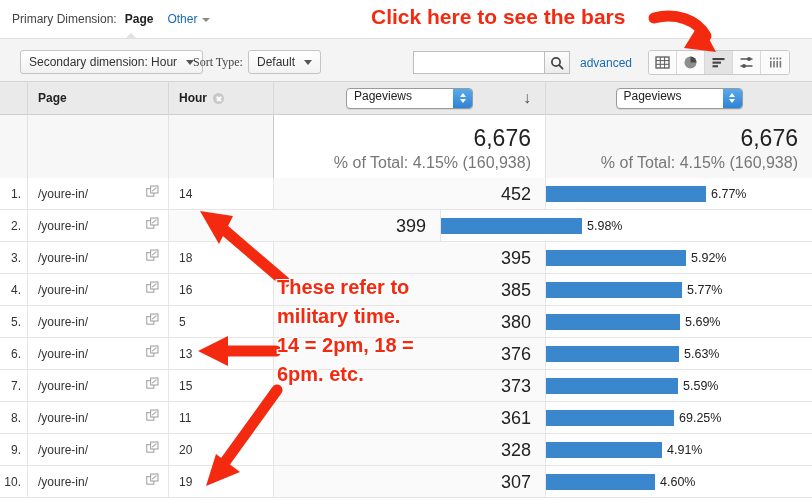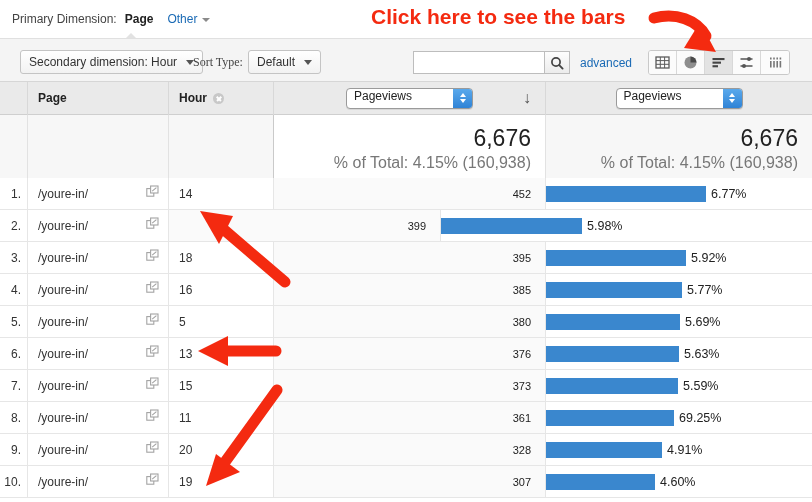--- a/index.html
+++ b/index.html
@@ -217,21 +217,21 @@
     font-size: 12px; color: #333; line-height: 32px;
     padding-left: 10px; border-left: 1px solid #e6e6e6;
     display: flex; align-items: center; justify-content: space-between;
     padding-right: 9px;
   }
   .row .c-hour {
     font-size: 12px; color: #333; line-height: 32px;
     padding-left: 10px; border-left: 1px solid #e6e6e6;
   }
   .row .c-val {
-    font-size: 11px; color: #222; line-height: 32px;
+    font-size: 18px; color: #222; line-height: 32px;
     text-align: right; padding-right: 14px;
     border-left: 1px solid #e6e6e6;
     background: #fafafa;
   }
   .row .c-pct {
     border-left: 1px solid #e6e6e6;
     display: flex; align-items: center;
   }
   .bar {
     height: 16px; background: #3a87ce;
@@ -575,14 +575,18 @@
     <polygon points="198,351 228,336 228,366" fill="#f42a10"></polygon>
   </g>
 
   <g>
     <line x1="277" y1="390" x2="225" y2="462" stroke="#f42a10" stroke-width="11" stroke-linecap="round"></line>
     <polygon points="206,486 216,454 240,472" fill="#f42a10"></polygon>
   </g>
 </svg>
 
 <div class="anno" id="anno-top">Click here to see the bars</div>
+<div class="anno" id="anno-mid">These refer to
+military time.
+14 = 2pm, 18 =
+6pm. etc.</div>
 
 </div>
 
 </body></html>

